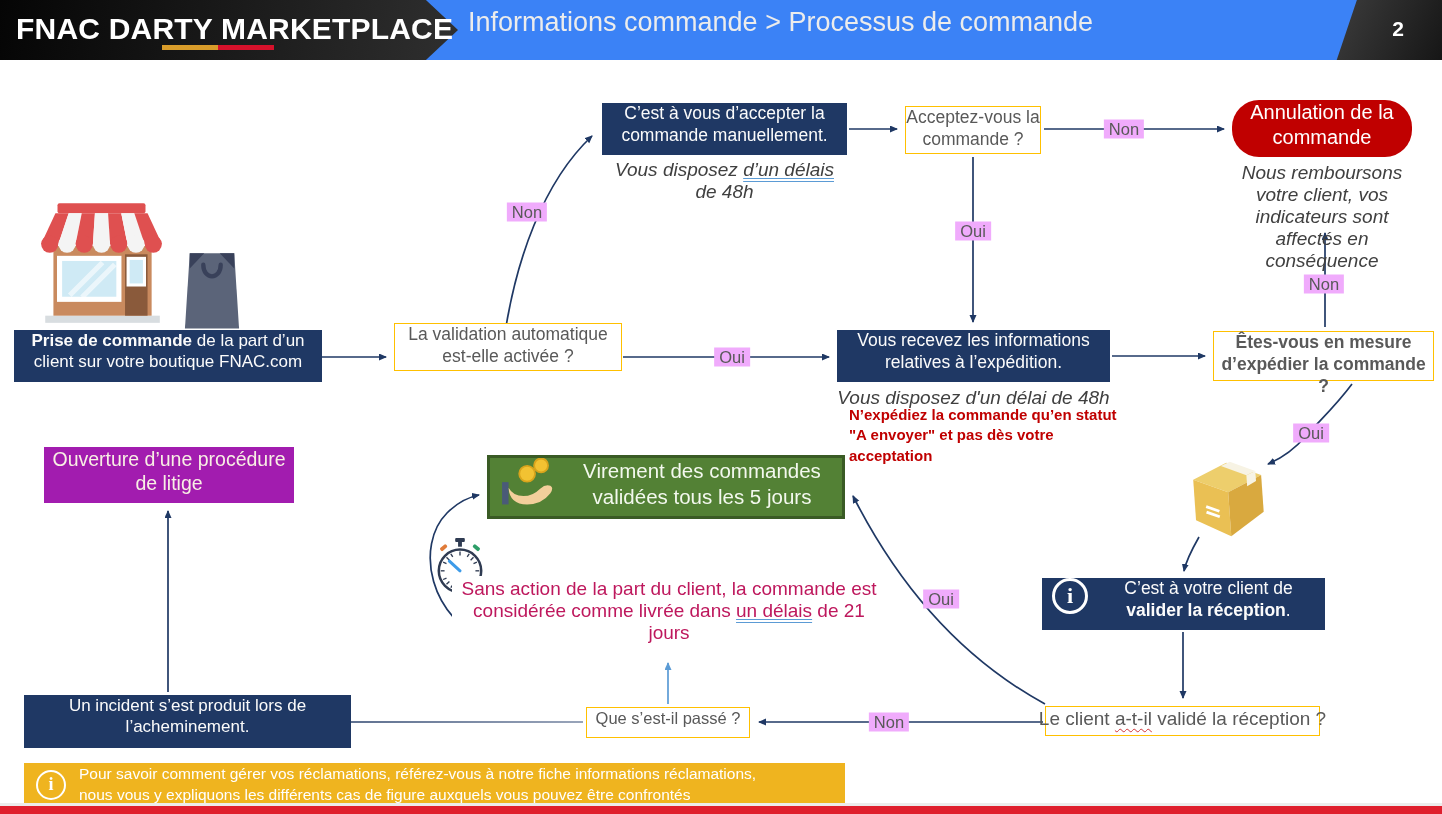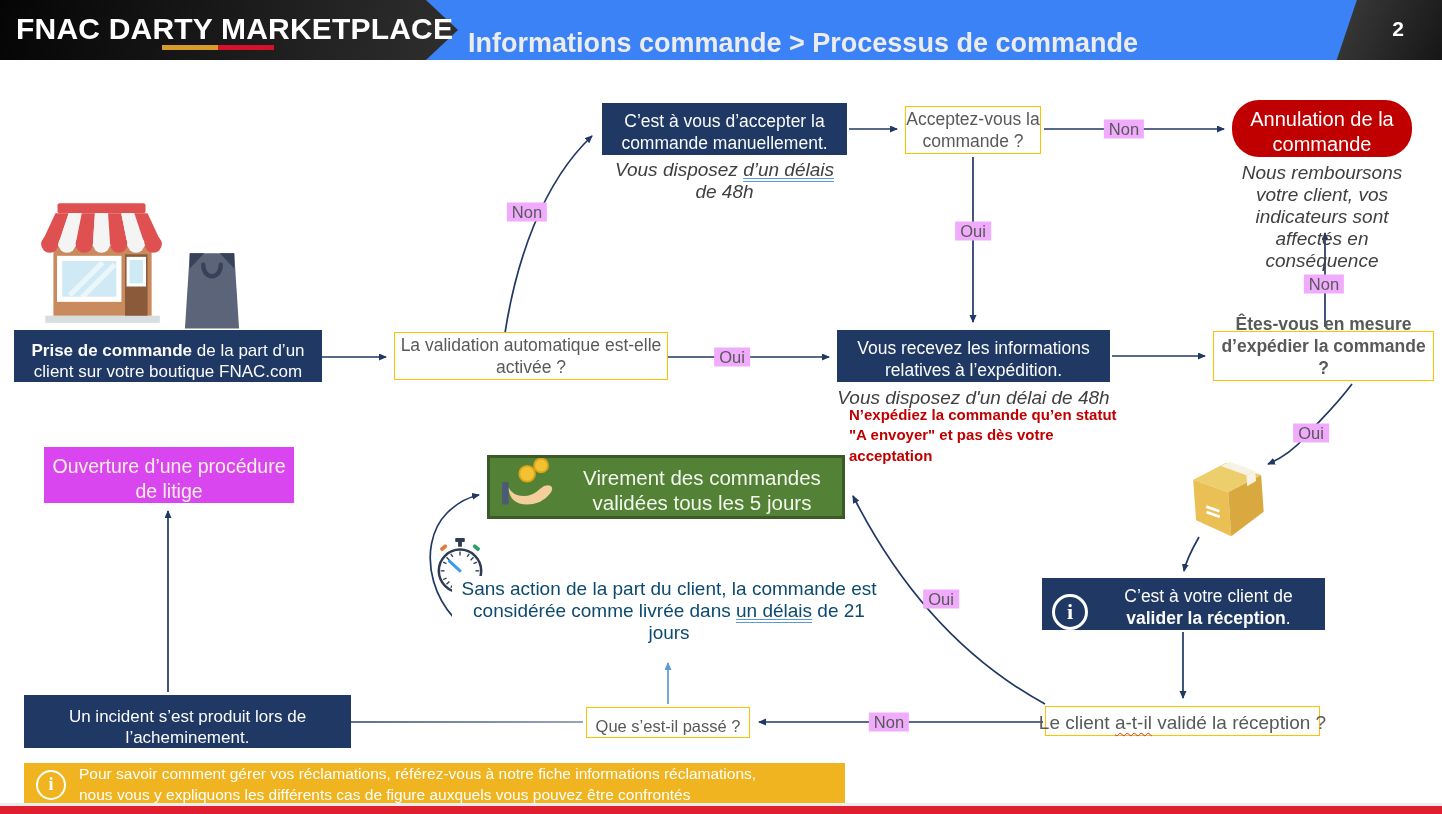--- a/index.html
+++ b/index.html
@@ -8,32 +8,32 @@
   .canvas { position:relative; width:1442px; height:814px; background:#fff; overflow:hidden; }
 
   
   .header { position:absolute; left:0; top:0; width:1442px; height:60px; background:#3b82f6; z-index:10; }
   .header-left { position:absolute; left:0; top:0; width:458px; height:60px;
       background:linear-gradient(100deg,#050505 0%,#1c1c1c 55%,#2f2f2f 100%);
       clip-path:polygon(0 0,93% 0,100% 50%,93% 100%,0 100%); }
   .logo { position:absolute; left:16px; top:12px; font-size:30px; font-weight:bold; color:#fff; white-space:nowrap; letter-spacing:.2px; }
   .logo-underline { position:absolute; left:162px; top:45px; width:112px; height:5px; display:flex; }
   .lu-y { width:50%; background:#D89C2A; } .lu-r { width:50%; background:#D6112B; }
-  .header-title { position:absolute; left:468px; top:28px; font-size:27px; font-weight:700; color:#ececec; white-space:nowrap; }
+  .header-title { position:absolute; left:468px; top:7px; font-size:27px; font-weight:400; color:#ececec; white-space:nowrap; }
   .header-wedge { position:absolute; right:0; top:0; width:112px; height:60px;
       background:linear-gradient(115deg,#3e3e3e 0%,#161616 100%);
       clip-path:polygon(24% 0,100% 0,100% 100%,6% 100%); }
   .page-num { position:absolute; right:38px; top:17px; font-size:21px; font-weight:bold; color:#fff; }
 
   
-  .box { position:absolute; display:flex; align-items:flex-end; justify-content:center; text-align:center; line-height:1.25; z-index:2; }
+  .box { position:absolute; display:flex; align-items:flex-start; justify-content:center; text-align:center; line-height:1.25; z-index:2; }
   .navy   { background:#1F3864; color:#FBFBFB; font-size:17.5px; }
   .qbox   { background:#fff; border:1.8px solid #FFC000; color:#595959; font-size:17.5px; }
   .redbox { background:#C00000; color:#fff; font-size:20px; }
-  .orangebox { background:#d946ef; color:#F8EFE4; font-size:19.5px; }
+  .orangebox { background:#a21caf; color:#F8EFE4; font-size:19.5px; }
   .greenbox { background:#538135; border:3px solid #3A5B25; color:#F3F8EE; font-size:20.5px; }
   .b { font-weight:bold; }
   .note { position:absolute; font-style:italic; color:#404040; font-size:19px; text-align:center; z-index:3; }
   .warning { position:absolute; color:#C00000; font-weight:bold; font-size:15px; line-height:1.35; text-align:left; z-index:3; }
   .edge-label { position:absolute; transform:translate(-50%,-50%); background:#f0abfc; color:#595959; font-size:16.5px; padding:0 5px; z-index:4; white-space:nowrap; }
   .dunder { text-decoration:underline double #5B9BD5; text-underline-offset:2px; }
   .wavy { text-decoration:underline wavy #D13438; text-decoration-thickness:1px; text-underline-offset:3px; }
 
   .flow-svg { position:absolute; left:0; top:0; z-index:1; }
   .icon-wrap { position:absolute; z-index:3; }
@@ -45,21 +45,21 @@
   
   .banner { position:absolute; left:24px; top:763px; width:821px; height:43px; background:#EFB41F; color:#fff;
       display:flex; align-items:center; gap:13px; padding:0 10px 0 12px; font-size:15.5px; line-height:1.32; z-index:3; }
   .banner .info-circle { width:30px; height:30px; border-width:2.5px; font-size:18px; }
   .banner-text { width:712px; text-align:left; }
   .footer-gray { position:absolute; left:0; top:803px; width:1442px; height:3px; background:#ececec; z-index:5; }
   .footer-red { position:absolute; left:0; top:806px; width:1442px; height:8px; background:#DF1F2D; z-index:6; }
 
   
   #box-oublie { overflow:hidden; align-items:flex-start; padding-top:2px; }
-  #note-sans-action { background:#fff; padding:2px 6px 3px 6px; color:#0c4a6e; font-style:normal; }
+  #note-sans-action { background:#fff; padding:2px 6px 3px 6px; color:#be185d; font-style:normal; }
   #box-valider { gap:14px; padding:0 10px; }
 </style>
 </head>
 <body>
 
 <div class="canvas">
 
   <div class="header">
     <div class="header-left"></div>
     <div class="logo">FNAC DARTY MARKETPLACE</div>
@@ -165,21 +165,21 @@
       <polygon points="7,14 22,14 7,30" fill="#39415A"></polygon>
       <polygon points="53,14 38,14 53,30" fill="#39415A"></polygon>
       <path d="M21,26 C21,42 39,42 39,26" stroke="#39415A" stroke-width="4.5" fill="none" stroke-linecap="round"></path>
     </svg>
   </div>
 
   <div class="box navy" style="left:14px;top:330px;width:308px;height:52px;font-size:17px;">
     <div><span class="b">Prise de commande</span><span> de la part d’un client sur votre boutique FNAC.com</span></div>
   </div>
 
-  <div class="box qbox" style="left:394px;top:332px;width:274px;height:48px;">
+  <div class="box qbox" style="left:394px;top:323px;width:228px;height:48px;">
     <div>La validation automatique est-elle activée ?</div>
   </div>
 
   <div class="box navy" style="left:837px;top:330px;width:273px;height:52px;">
     <div>Vous recevez les informations relatives à l’expédition.</div>
   </div>
   <div class="note" style="left:837px;top:387px;width:273px;">Vous disposez d'un délai de 48h</div>
   <div class="warning" style="left:849px;top:405px;width:270px;">N’expédiez la commande qu’en statut "A envoyer" et pas dès votre acceptation</div>
 
   <div class="box qbox" style="left:1213px;top:331px;width:221px;height:50px;font-weight:bold;">

